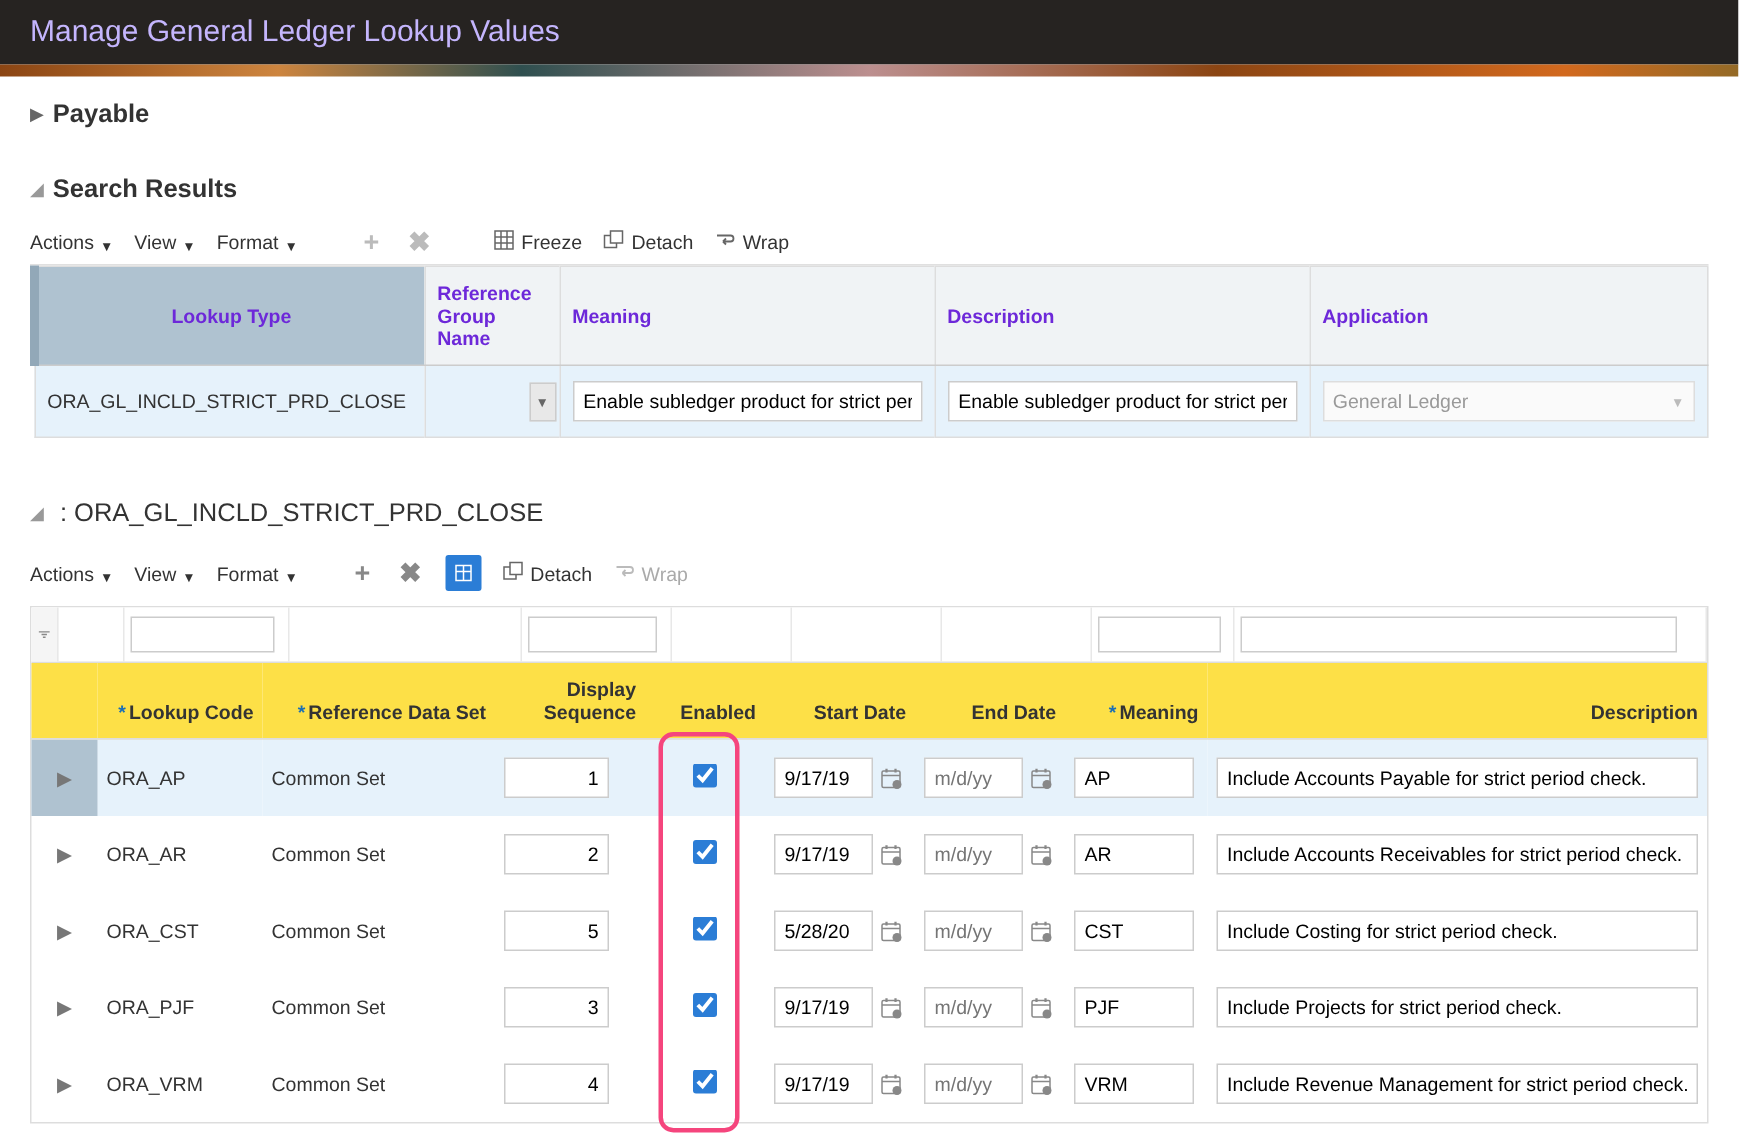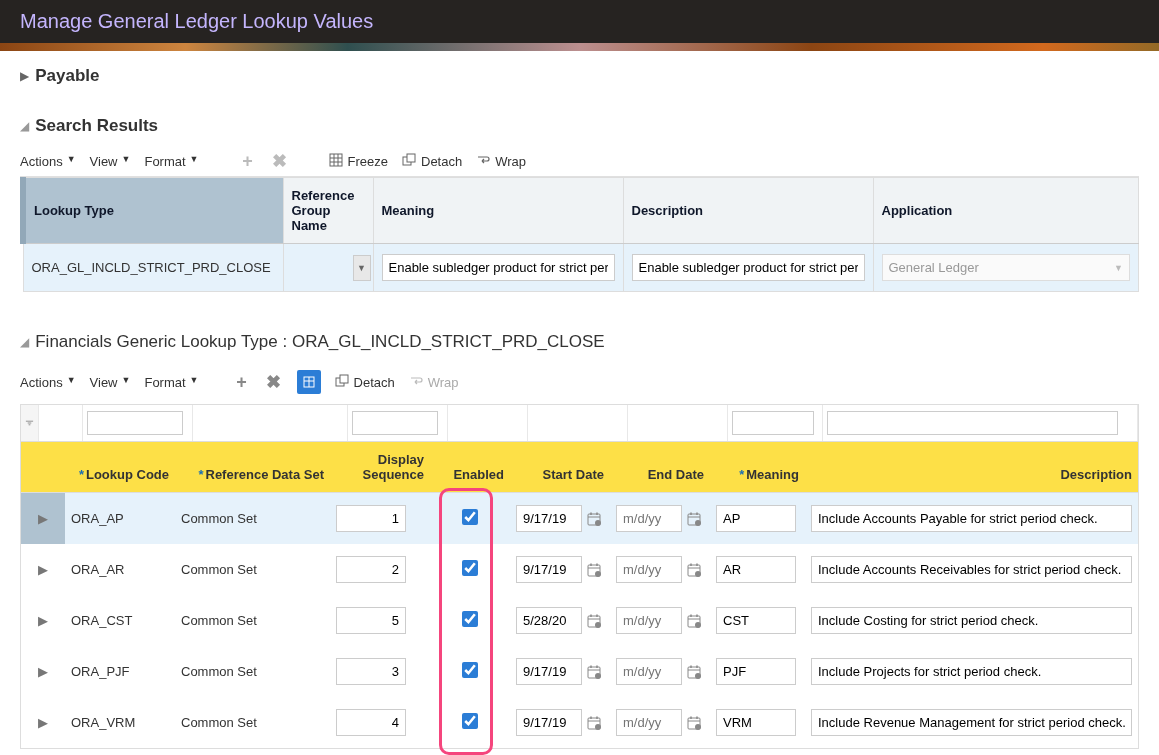--- a/index.html
+++ b/index.html
@@ -8,35 +8,35 @@
 .header-bar { background: #262321; color: #c4b5fd; padding: 10px 20px; font-size: 20px; font-weight: 400; }
 .ribbon { height: 8px; background: linear-gradient(90deg, #8b4513 0%, #cd853f 8%, #2f4f4f 15%, #bc8f8f 25%, #8b4513 35%, #d2691e 45%, #556b2f 55%, #cd853f 65%, #8b0000 75%, #bdb76b 85%, #8b4513 100%); background-size: 200% 100%; }
 
 .content { padding: 15px 20px; }
 
 .section-header { display: flex; align-items: center; margin-bottom: 10px; cursor: pointer; }
 .section-header .triangle { font-size: 12px; color: #666; margin-right: 6px; }
 .section-header .title { font-size: 17px; font-weight: 700; color: #333; }
 
 .toolbar { display: flex; align-items: center; gap: 14px; padding: 6px 0; border-bottom: 1px solid #e0e0e0; margin-bottom: 0; }
-.toolbar .menu-item { display: flex; align-items: flex-start; gap: 4px; cursor: pointer; font-size: 13px; }
+.toolbar .menu-item { display: flex; align-items: flex-end; gap: 4px; cursor: pointer; font-size: 13px; }
 .toolbar .menu-item .caret { font-size: 9px; }
 .toolbar .icon-btn { width: 18px; height: 18px; display: flex; align-items: center; justify-content: center; cursor: pointer; }
 .toolbar .tool-label { display: flex; align-items: center; gap: 5px; cursor: pointer; font-size: 13px; }
 .toolbar .tool-label.disabled { color: #aaa; cursor: default; }
 
 .icon-plus { color: #bbb; font-size: 18px; font-weight: bold; }
 .icon-x { color: #bbb; font-size: 18px; font-weight: bold; }
 .icon-x.active { color: #888; }
 .icon-active-filter { background: #2b7dd6; color: #fff; width: 24px; height: 24px; display: flex; align-items: center; justify-content: center; border-radius: 2px; }
 
 .results-table { width: 100%; border-collapse: collapse; border: 1px solid #ddd; }
 .results-table th, .results-table td { text-align: left; padding: 10px 8px; border-right: 1px solid #ddd; vertical-align: middle; font-size: 13px; }
-.results-table th { background: #afc2d0; font-weight: 700; color: #0f172a; border-bottom: 1px solid #ccc; }
-.results-table th:first-child { border-left: 6px solid #92a8b8; }
+.results-table th { background: #afc2d0; font-weight: 700; color: #6d28d9; border-bottom: 1px solid #ccc; }
+.results-table th:first-child { border-left: 6px solid #92a8b8; text-align: center; }
 .results-table tbody tr { background: #e6f2fb; }
 .results-table .input-cell input { width: 100%; padding: 5px 6px; border: 1px solid #ccc; font-size: 13px; background: #fff; }
 .results-table .select-cell { position: relative; }
 .results-table .dropdown-arrow { position: absolute; right: 2px; top: 50%; transform: translateY(-50%); width: 18px; height: 26px; background: #e8e8e8; border: 1px solid #ccc; display: flex; align-items: center; justify-content: center; font-size: 9px; color: #666; }
 .results-table .app-cell { color: #999; border: 1px solid #ddd; padding: 5px 6px; background: #fafafa; position: relative; }
 
 .lookup-detail-title { font-size: 17px; font-weight: 400; color: #333; margin-top: 40px; margin-bottom: 12px; display: flex; align-items: center; }
 .lookup-detail-title .triangle { font-size: 12px; color: #666; margin-right: 6px; }
 
 .detail-table-wrap { border: 1px solid #ddd; }
@@ -174,21 +174,20 @@
             <span>General Ledger</span>
             <span style="position:absolute; right:6px; top:50%; transform:translateY(-50%); font-size:9px; color:#bbb;">▼</span>
           </div>
         </td>
       </tr>
     </tbody>
   </table>
 
   <div class="lookup-detail-title">
     <span class="triangle" style="color:#999;">◢</span>
-    <span>Financials Generic Lookup Type</span>
     <span>&nbsp;:&nbsp;</span>
     <span>ORA_GL_INCLD_STRICT_PRD_CLOSE</span>
   </div>
 
   <div class="toolbar" style="border-bottom:none; margin-bottom:4px;">
     <div class="menu-item">
         <span>Actions</span>
         <span class="caret">▼</span>
       </div>
     <div class="menu-item">

